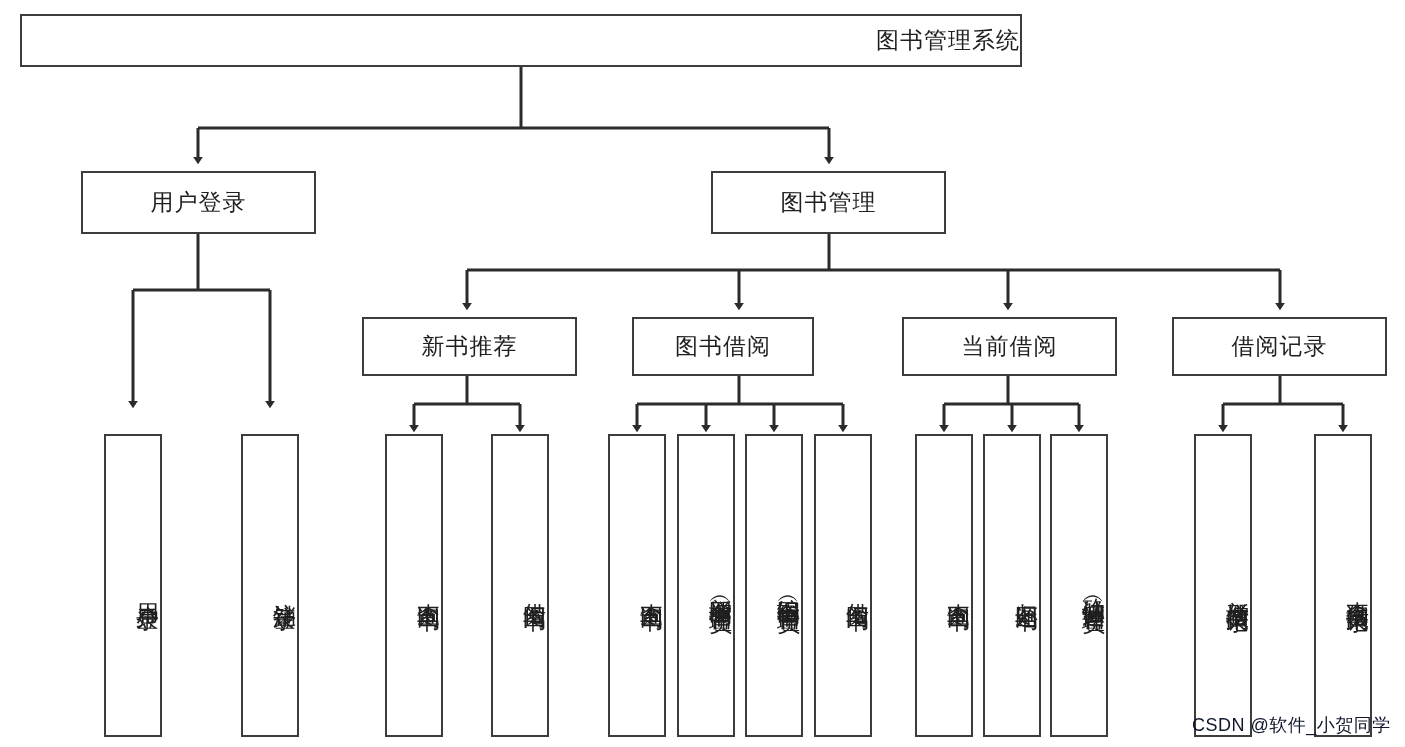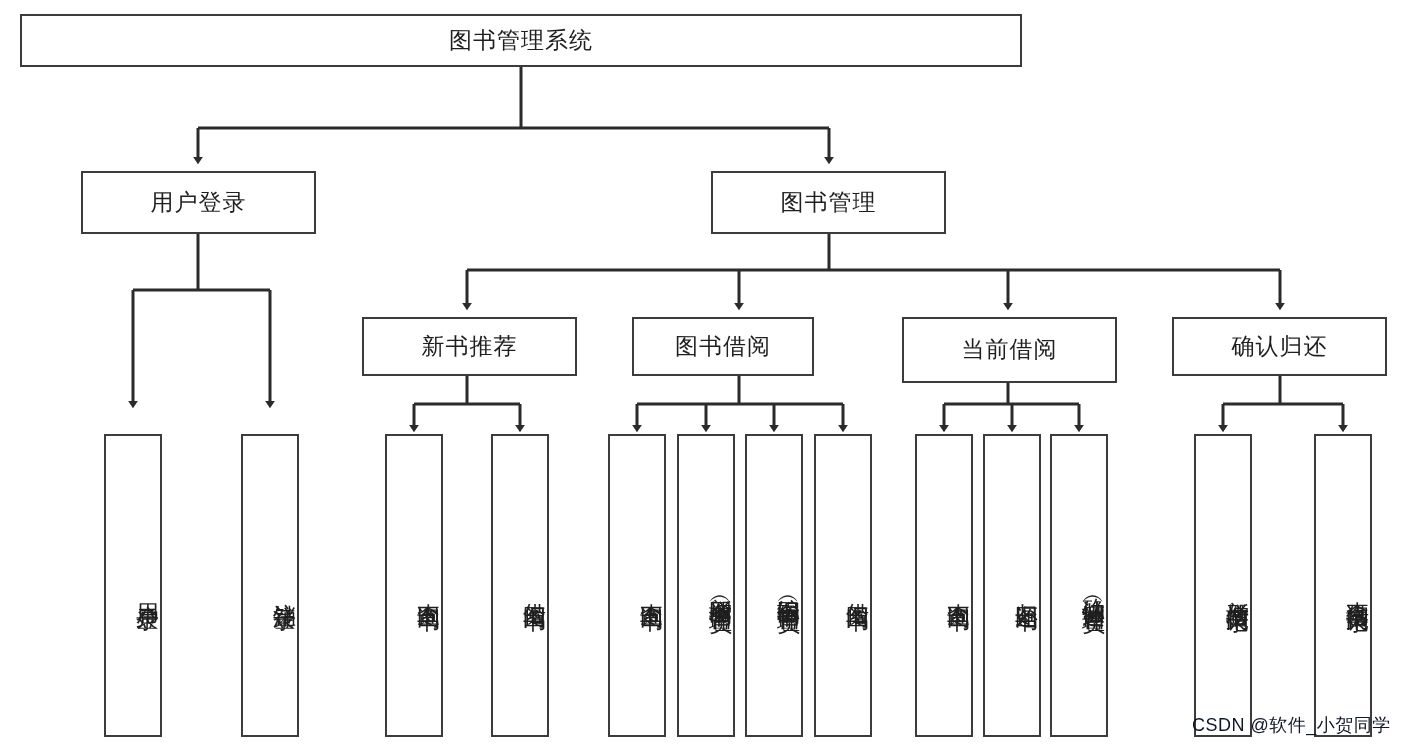--- a/index.html
+++ b/index.html
@@ -115,42 +115,42 @@
       <path d="M1012,404 L1012,428" marker-end="url(#arrowhead)"></path>
       <path d="M1079,404 L1079,428" marker-end="url(#arrowhead)"></path>
 
       <path d="M1280,376 L1280,404"></path>
       <path d="M1223,404 L1343,404"></path>
       <path d="M1223,404 L1223,428" marker-end="url(#arrowhead)"></path>
       <path d="M1343,404 L1343,428" marker-end="url(#arrowhead)"></path>
     </g>
   </svg>
 
-  <div class="node horiz" style="left:20px; top:14px; width:1002px; height:53px;">
+  <div class="node horiz" style="left:20px; top:14px; width:1002px; height:53px;justify-content:flex-end;">
     <span class="nodelabel">图书管理系统</span>
   </div>
 
   <div class="node horiz" style="left:81px; top:171px; width:235px; height:63px;">
     <span class="nodelabel">用户登录</span>
   </div>
   <div class="node horiz" style="left:711px; top:171px; width:235px; height:63px;">
     <span class="nodelabel">图书管理</span>
   </div>
 
   <div class="node horiz" style="left:362px; top:317px; width:215px; height:59px;">
     <span class="nodelabel">新书推荐</span>
   </div>
   <div class="node horiz" style="left:632px; top:317px; width:182px; height:59px;">
     <span class="nodelabel">图书借阅</span>
   </div>
-  <div class="node horiz" style="left:902px; top:317px; width:215px; height:66px;">
+  <div class="node horiz" style="left:902px; top:317px; width:215px; height:59px;">
     <span class="nodelabel">当前借阅</span>
   </div>
   <div class="node horiz" style="left:1172px; top:317px; width:215px; height:59px;">
-    <span class="nodelabel">确认归还</span>
+    <span class="nodelabel">借阅记录</span>
   </div>
 
   <div class="node vert" style="left:104px; top:434px; width:58px; height:303px;">
     <span class="nodelabel">用户登录</span>
   </div>
   <div class="node vert" style="left:241px; top:434px; width:58px; height:303px;">
     <span class="nodelabel">注销登录</span>
   </div>
 
   <div class="node vert" style="left:385px; top:434px; width:58px; height:303px;">

